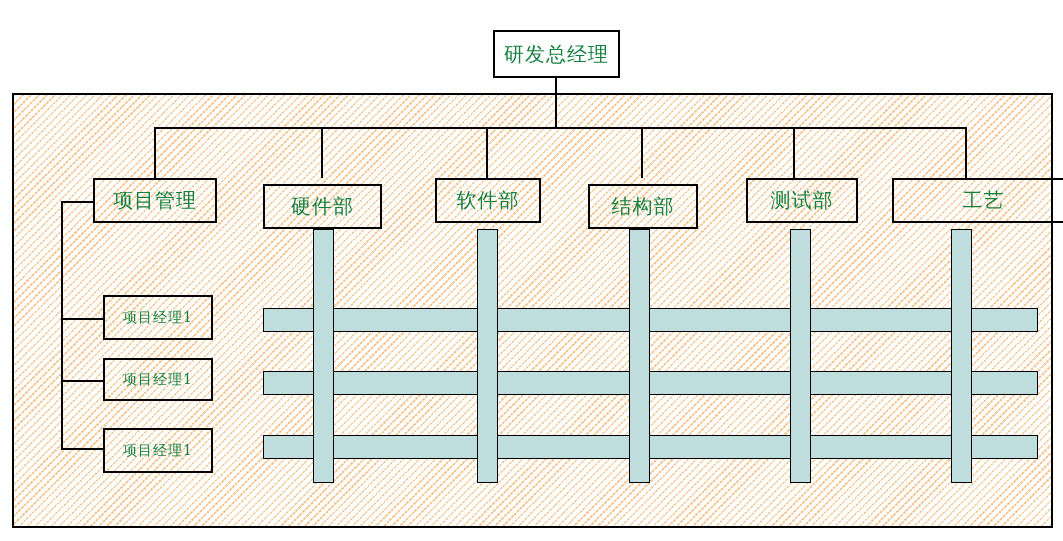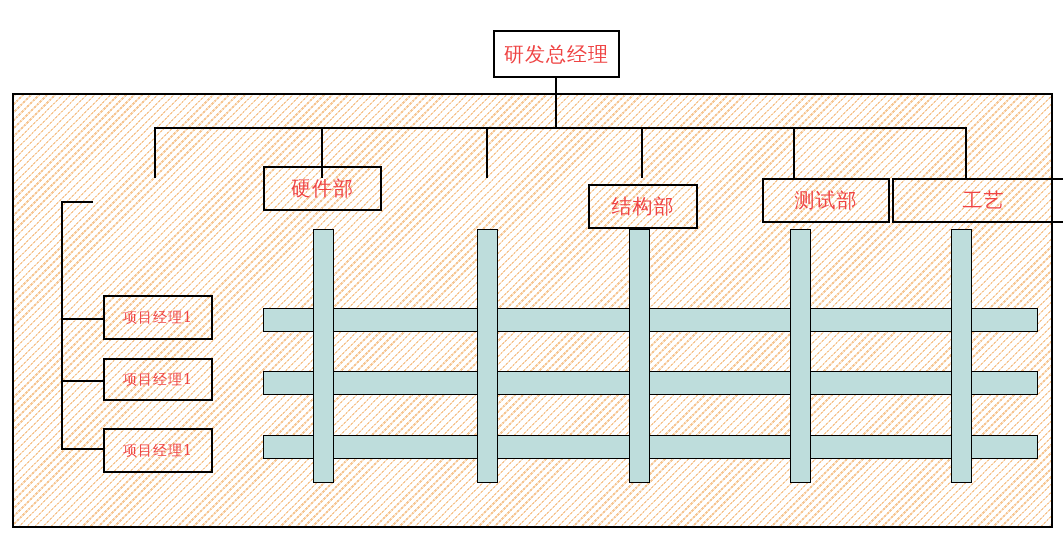--- a/index.html
+++ b/index.html
@@ -8,21 +8,21 @@
     --line:#000000;
   }
   *{margin:0;padding:0;box-sizing:border-box;}
   html,body{background:#ffffff;}
   .canvas{
     position:relative;
     width:1063px;height:541px;
     background:#ffffff;
     overflow:hidden;
     font-family:"DejaVu Serif","Liberation Serif",serif;
-    color:#ef4444;
+    color:#15803d;
     padding-left:24px;
   }
   
   .hatch-rect{
     position:absolute;
     left:12px;top:93px;width:1041px;height:435px;
     border:2px solid var(--line);
     background-color:#fff;
     background-image:
       repeating-linear-gradient(45deg, rgba(255,255,255,.55) 0 2px, rgba(255,255,255,0) 2px 4px),
@@ -74,23 +74,25 @@
   <div class="line" style="left:965px;top:127px;width:2px;height:51px"></div>
 
   <div class="line" style="left:61px;top:201px;width:32px;height:2px"></div>
   <div class="line" style="left:61px;top:201px;width:2px;height:248px"></div>
   <div class="line" style="left:61px;top:318px;width:42px;height:2px"></div>
   <div class="line" style="left:61px;top:380px;width:42px;height:2px"></div>
   <div class="line" style="left:61px;top:448px;width:42px;height:2px"></div>
 
   <div class="box head-box" style="left:493px;top:30px;width:127px;height:48px">研发总经理</div>
 
-  <div class="box" style="left:263px;top:166px;width:119px;height:45px">硬件部</div>
+  <div class="box" style="left:93px;top:178px;width:124px;height:45px">项目管理</div>
+  <div class="box" style="left:263px;top:184px;width:119px;height:45px">硬件部</div>
+  <div class="box" style="left:435px;top:178px;width:106px;height:45px">软件部</div>
   <div class="box" style="left:588px;top:184px;width:110px;height:45px">结构部</div>
-  <div class="box" style="left:762px;top:178px;width:128px;height:45px">测试部</div>
+  <div class="box" style="left:746px;top:178px;width:112px;height:45px">测试部</div>
   <div class="box" style="left:892px;top:178px;width:183px;height:45px">工艺</div>
 
   <div class="box pm-box" style="left:103px;top:295px;width:110px;height:45px">项目经理1</div>
   <div class="box pm-box" style="left:103px;top:358px;width:110px;height:43px">项目经理1</div>
   <div class="box pm-box" style="left:103px;top:428px;width:110px;height:45px">项目经理1</div>
 
   <div class="hbar" style="top:308px"></div>
   <div class="hbar" style="top:371px"></div>
   <div class="hbar" style="top:435px"></div>
 

